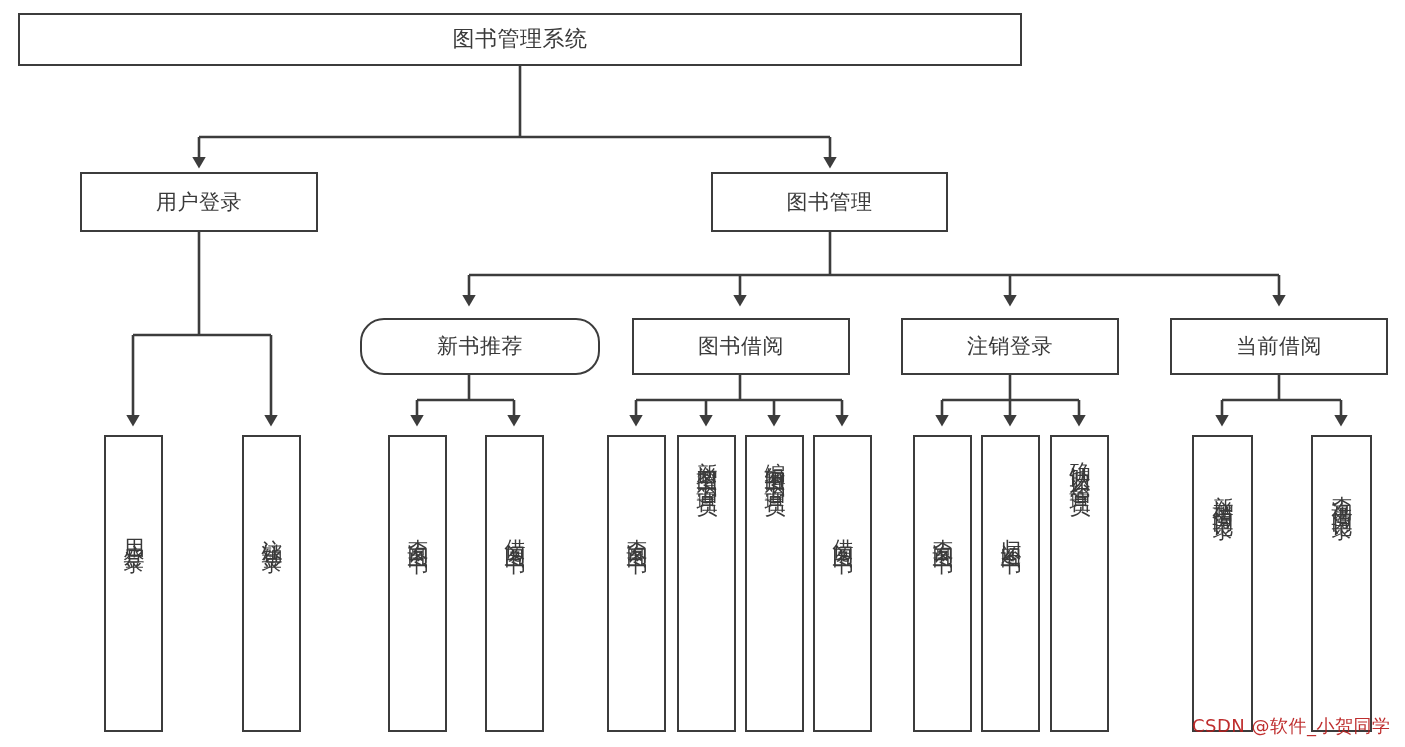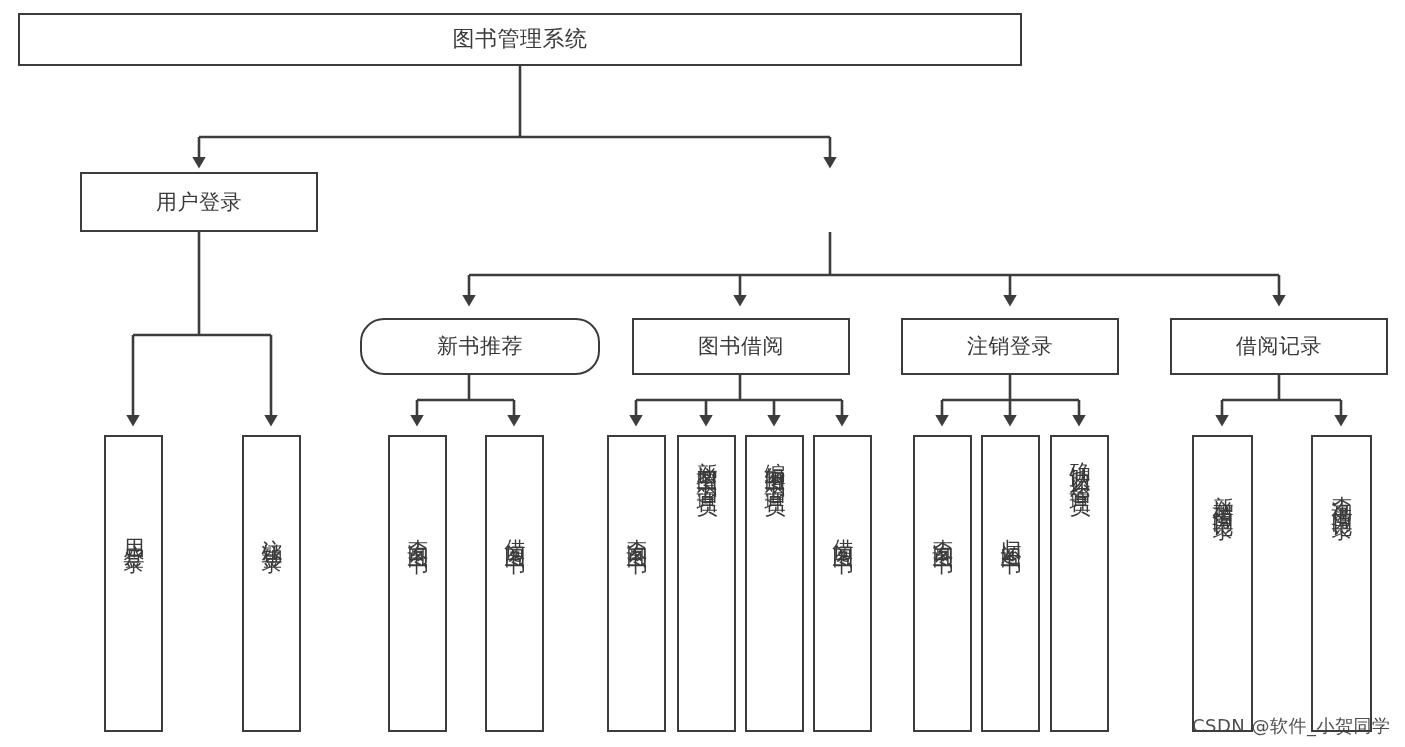--- a/index.html
+++ b/index.html
@@ -60,21 +60,21 @@
     writing-mode: vertical-rl;
     text-orientation: upright;
     font-size: 21px;
     line-height: 1.0;
     letter-spacing: 5px;
     white-space: nowrap;
     text-align: center;
   }
   .watermark {
     position: absolute;
-    color: #404040;
+    color: #b91c1c;
     font-size: 18px;
     letter-spacing: 0.5px;
     white-space: nowrap;
     opacity: 0.92;
   }
 </style>
 </head>
 <body>
 
 <div id="canvas">
@@ -130,32 +130,35 @@
     </g>
   </svg>
 
   <div class="node root horiz" style="left:18px; top:13px; width:1004px; height:53px;">
     <span class="label">图书管理系统</span>
   </div>
 
   <div class="node horiz" style="left:80px; top:172px; width:238px; height:60px;">
     <span class="label">用户登录</span>
   </div>
+  <div class="node horiz" style="left:711px; top:172px; width:237px; height:60px;">
+    <span class="label">图书管理</span>
+  </div>
 
   <div class="node horiz" style="left:360px; top:318px; width:240px; height:57px;border-radius:24px;">
     <span class="label">新书推荐</span>
   </div>
   <div class="node horiz" style="left:632px; top:318px; width:218px; height:57px;align-items:center;">
     <span class="label">图书借阅</span>
   </div>
   <div class="node horiz" style="left:901px; top:318px; width:218px; height:57px;">
     <span class="label">注销登录</span>
   </div>
   <div class="node horiz" style="left:1170px; top:318px; width:218px; height:57px;">
-    <span class="label">借阅记录</span>
+    <span class="label">当前借阅</span>
   </div>
 
   <div class="node vert" style="left:104px; top:435px; width:59px; height:297px; padding-top:85px;">
     <span class="label">用户登录</span>
   </div>
   <div class="node vert" style="left:242px; top:435px; width:59px; height:297px; padding-top:85px;">
     <span class="label">注销登录</span>
   </div>
 
   <div class="node vert" style="left:388px; top:435px; width:59px; height:297px; padding-top:85px;">

